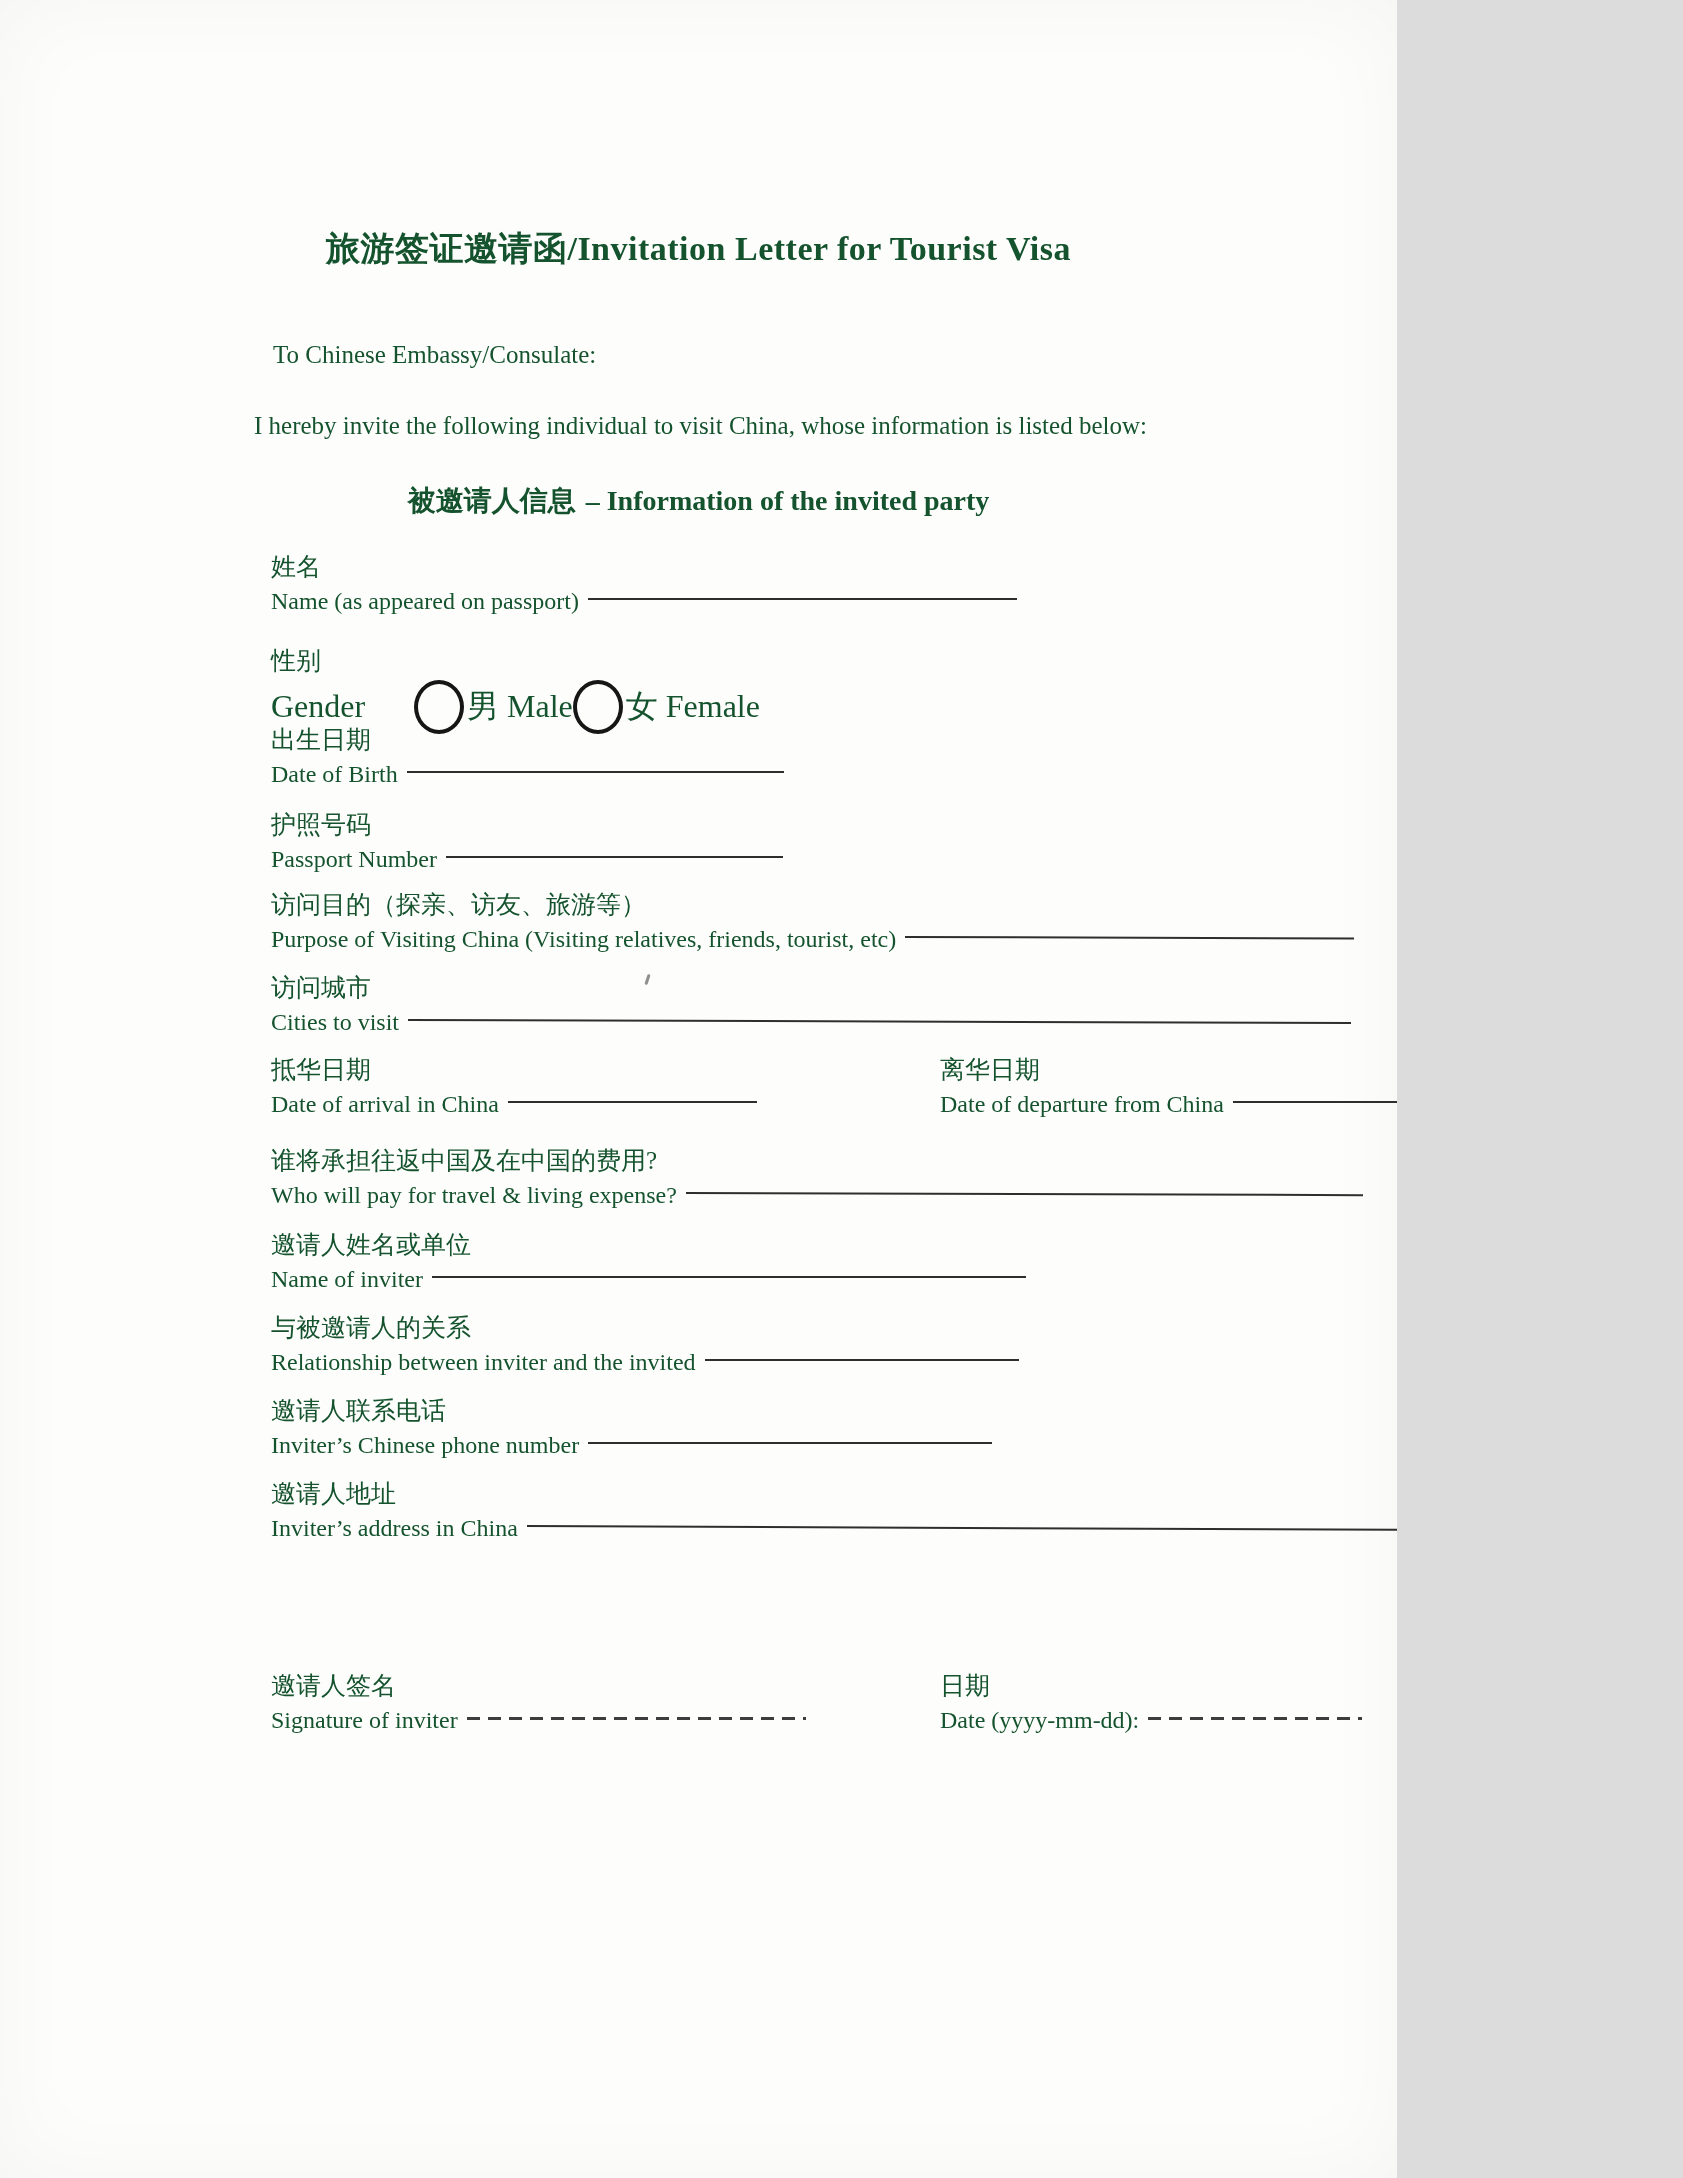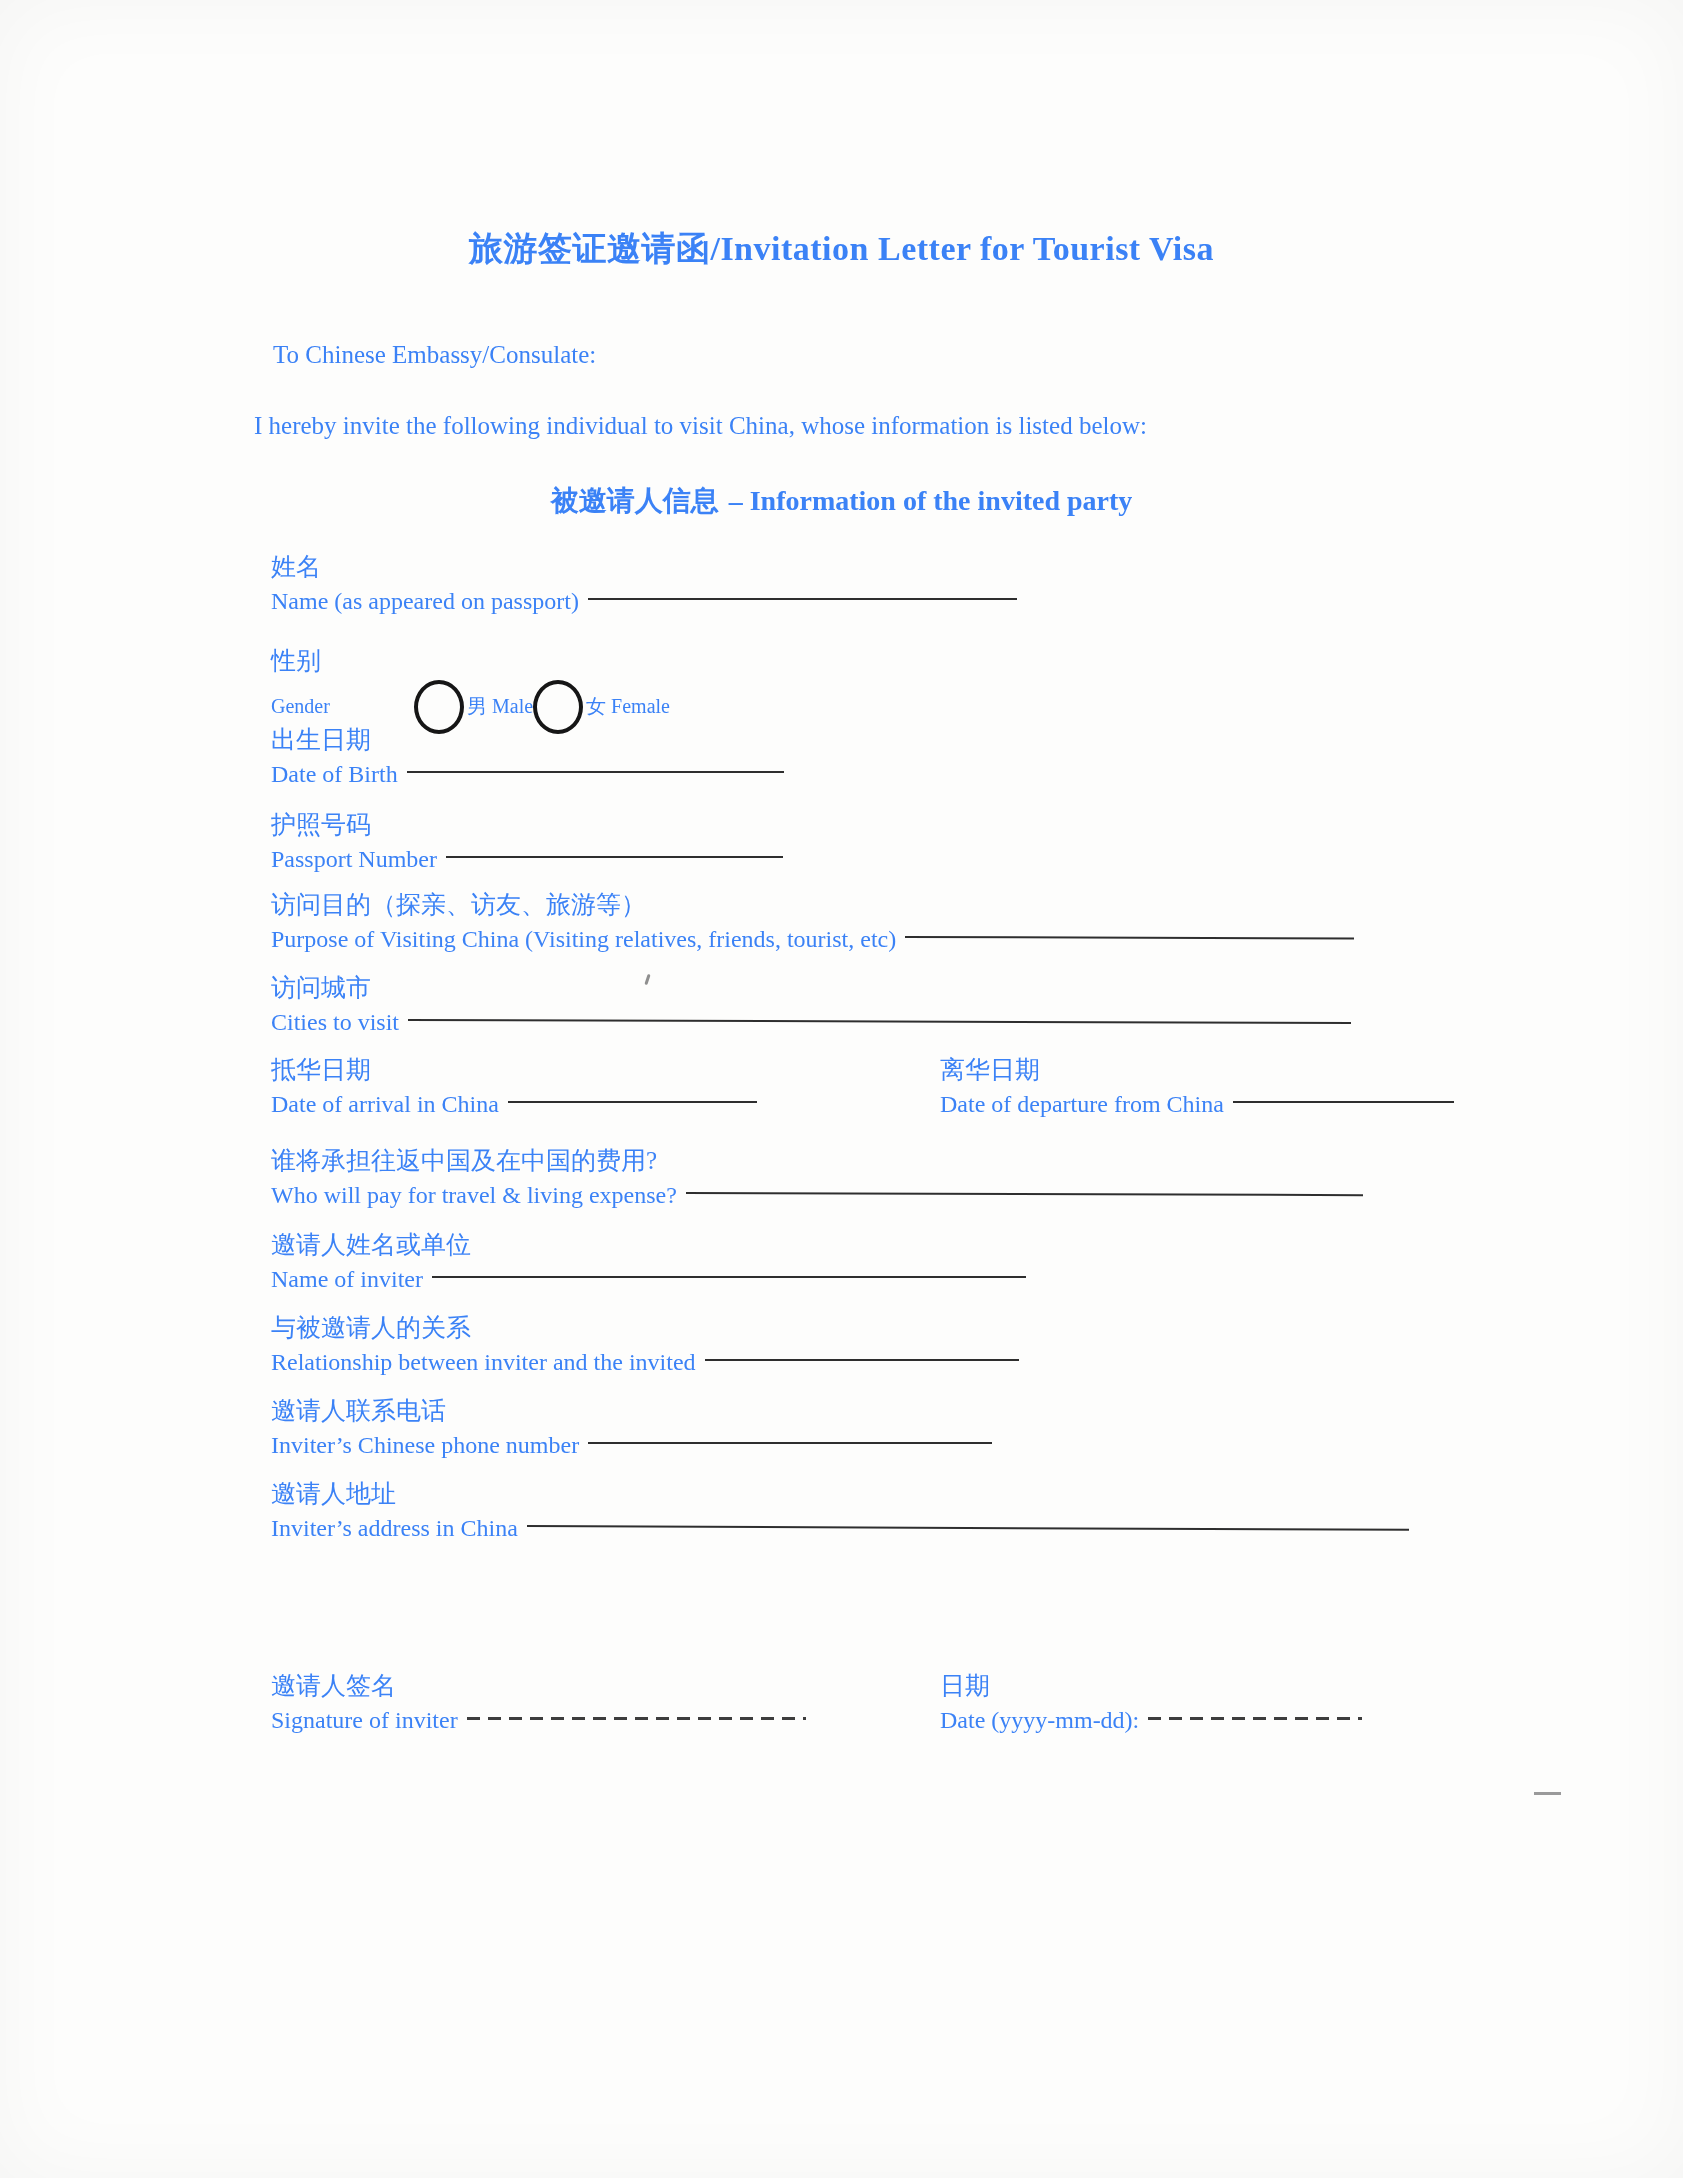--- a/index.html
+++ b/index.html
@@ -1,18 +1,18 @@
 <!DOCTYPE html>
 <html><head>
 <meta charset="utf-8">
 <style>
   html,body{margin:0;padding:0;background:#dcdcdc;}
   .page{
-    position:relative;width:1683px;height:2178px;background:#fdfdfc;
-    font-family:"Liberation Serif","DejaVu Serif",serif;color:#3b82f6;
+    position:relative;width:1397px;height:2178px;background:#fdfdfc;
+    font-family:"Liberation Serif","DejaVu Serif",serif;color:#14532d;
     overflow:hidden;box-shadow:inset 0 0 89px rgba(0,0,0,0.035);
   }
   .title{
     position:absolute;top:226px;left:0;width:100%;text-align:center;
     font-size:34px;font-weight:bold;letter-spacing:0.5px;white-space:nowrap;
   }
   .salutation{position:absolute;top:341px;left:273px;font-size:25px;}
   .intro{position:absolute;top:412px;left:254px;font-size:25px;}
   .section-heading{
     position:absolute;top:482px;left:0;width:100%;text-align:center;
@@ -26,21 +26,21 @@
     display:inline-block;height:2px;background:#2e2e2e;
     margin-left:9px;margin-bottom:5px;flex:none;
     font-size:22px;line-height:2px;overflow:visible;
     transform-origin:left bottom;
   }
   .fill.dashed{
     height:3px;background:repeating-linear-gradient(90deg,#3d3d3d 0 13px,transparent 13px 21px);
   }
   .tilt-a{transform:rotate(0.18deg);}
   .tilt-b{transform:rotate(0.25deg);}
-  .gender-row{display:flex;align-items:center;margin-top:2px;font-size:20px;height:55px;white-space:nowrap;}
+  .gender-row{display:flex;align-items:center;margin-top:2px;font-size:32px;height:55px;white-space:nowrap;}
   .gender-en{display:inline-block;width:143px;}
   .radio{
     display:inline-block;width:50px;height:54px;box-sizing:border-box;
     border:4px solid #161616;border-radius:50%;background:#fdfdfc;flex:none;
   }
   .opt{margin-left:3px;}
   .opt-male{}
   .two-col{position:absolute;left:0;width:100%;height:0;}
   .col-left{position:absolute;left:271px;top:0;}
   .col-right{position:absolute;left:940px;top:0;}

